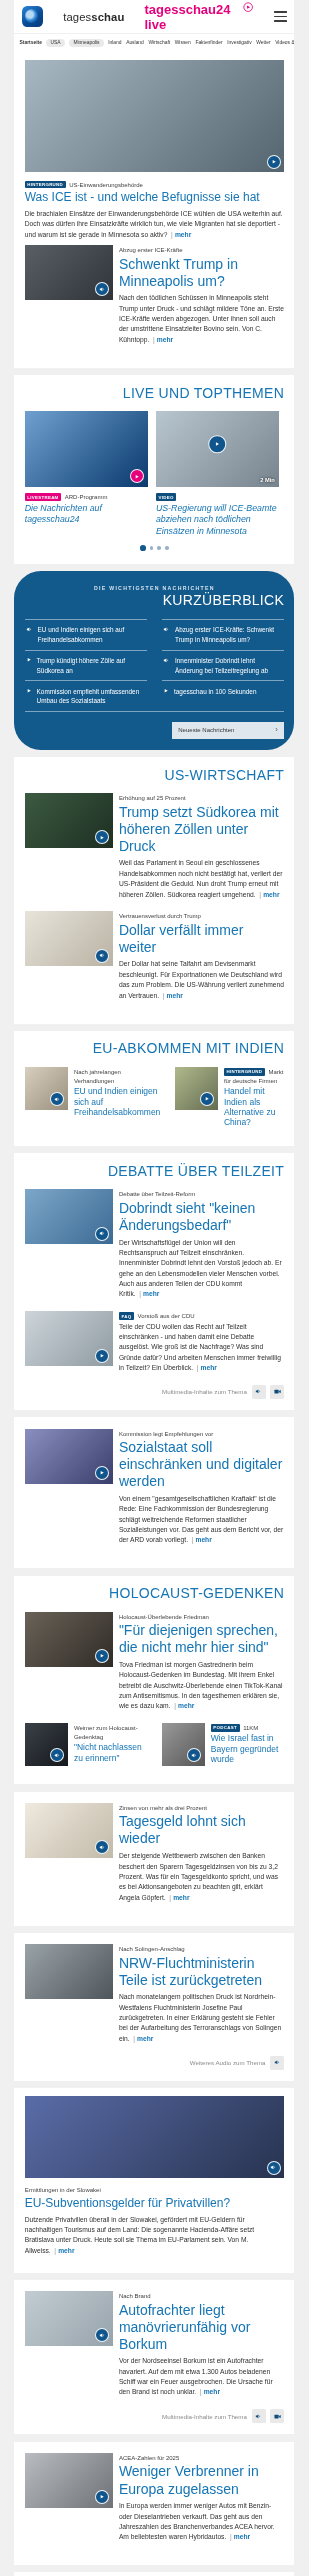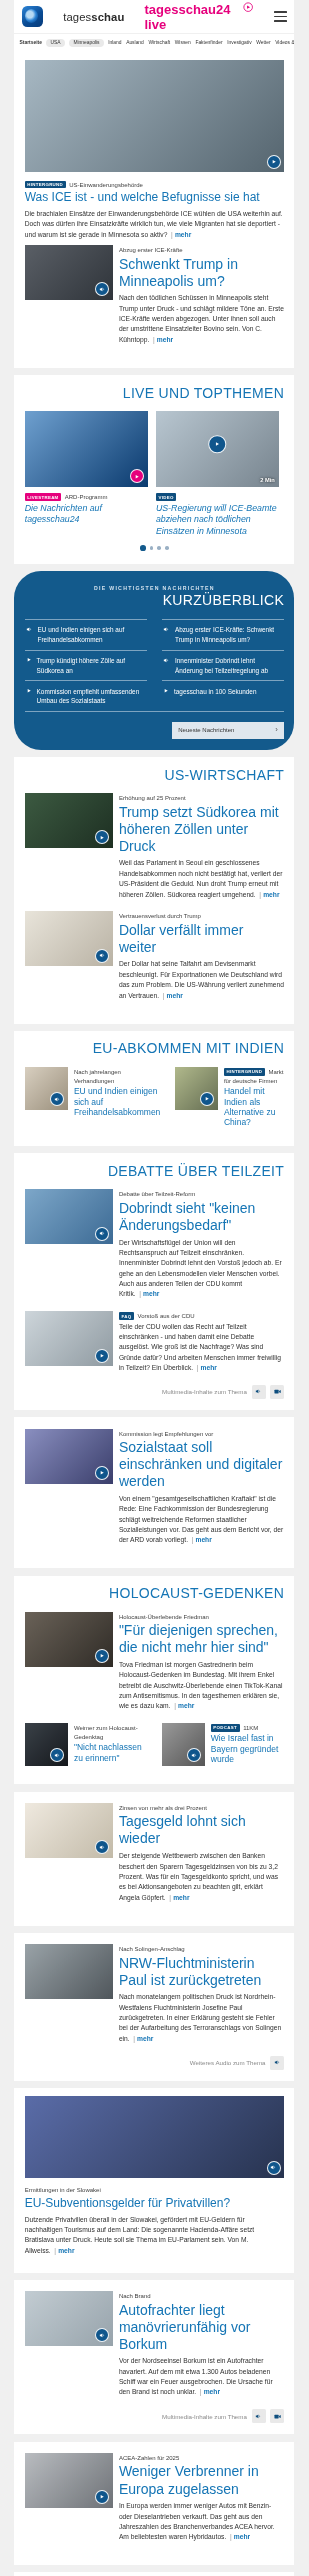--- a/index.html
+++ b/index.html
@@ -455,21 +455,21 @@
             <h3 class="t-title">Tagesgeld lohnt sich wieder</h3>
             <p class="t-text"><span>Der steigende Wettbewerb zwischen den Banken beschert den Sparern Tagesgeldzinsen von bis zu 3,2 Prozent. Was für ein Tagesgeldkonto spricht, und was es bei Aktionsangeboten zu beachten gilt, erklärt Angela Göpfert.</span><span class="sep">|</span><a class="more">mehr</a></p>
           </div>
         </article>
       </section>
       <section class="card">
         <article class="teaser">
           <div class="imgph t-img" style="background: linear-gradient(135deg, rgb(154, 163, 168) 0%, rgb(79, 86, 91) 100%);"></div>
           <div class="t-body">
             <div class="topline-row"><span class="topline-txt">Nach Solingen-Anschlag</span></div>
-            <h3 class="t-title">NRW-Fluchtministerin Paul ist zurückgetreten</h3>
+            <h3 class="t-title">NRW-Fluchtministerin Teile ist zurückgetreten</h3>
             <p class="t-text"><span>Nach monatelangem politischen Druck ist Nordrhein-Westfalens Fluchtministerin Josefine Paul zurückgetreten. In einer Erklärung gesteht sie Fehler bei der Aufarbeitung des Terroranschlags von Solingen ein.</span><span class="sep">|</span><a class="more">mehr</a></p>
           </div>
         </article>
         <div class="mediarow">
           <span class="mr-label">Weiteres Audio zum Thema</span>
           <button class="sq">
             <span class="svg-ic">
               <svg viewBox="0 0 24 24" width="6.7" height="6.7">
                 <path fill="currentColor" d="M3 9h4l5-4v14l-5-4H3z"></path>
                 <path fill="none" stroke="currentColor" stroke-width="2" d="M14.5 8.5a4.5 4.5 0 010 7"></path>

